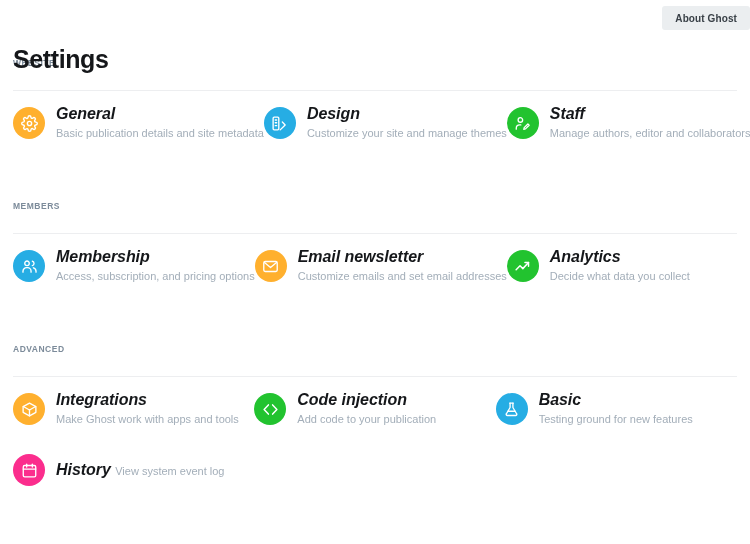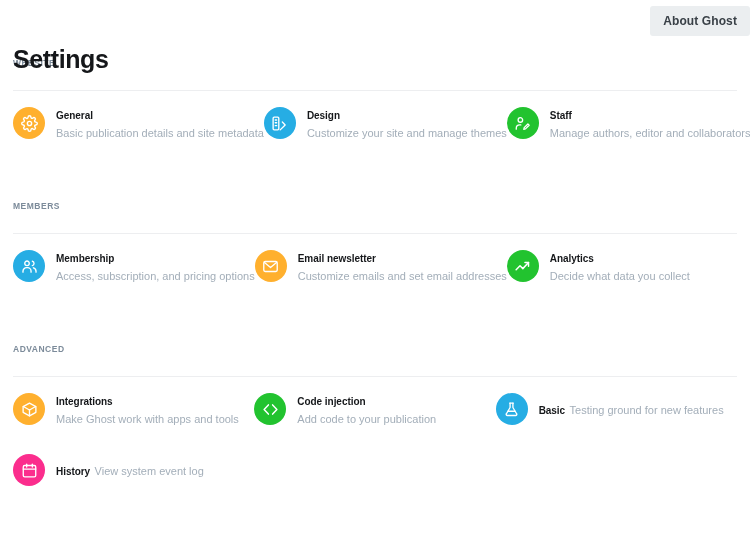--- a/index.html
+++ b/index.html
@@ -41,24 +41,24 @@
     top: 6px;
     display: flex;
     gap: 6px;
   }
   .about-button {
     background: #EBEEF0;
     color: #394047;
     border: none;
     border-radius: 3px;
     font-family: "Liberation Sans", sans-serif;
-    font-size: 12px;
+    font-size: 10px;
     font-weight: bold;
     letter-spacing: 0.1px;
-    height: 30px;
+    height: 24px;
     padding: 0 13px;
     white-space: nowrap;
     cursor: pointer;
   }
 
   
   .section { margin-top: 0; }
   .section-header {
     font-size: 8.5px;
     font-weight: bold;
@@ -86,26 +86,27 @@
     width: 32px;
     height: 32px;
     border-radius: 50%;
     display: flex;
     align-items: center;
     justify-content: center;
   }
   .item-icon svg { display: block; }
   .item-text { min-width: 0; }
   .item-title {
-    font-size: 10px;
+    font-size: 16px;
     font-weight: bold;
     color: #15171A;
     line-height: 15px;
     letter-spacing: -0.05px;
     white-space: nowrap;
+    font-style: italic;
   }
   .item-desc {
     font-size: 11px;
     color: #A3AEB9;
     line-height: 15px;
     margin-top: 1px;
     white-space: nowrap;
   }
 
   

